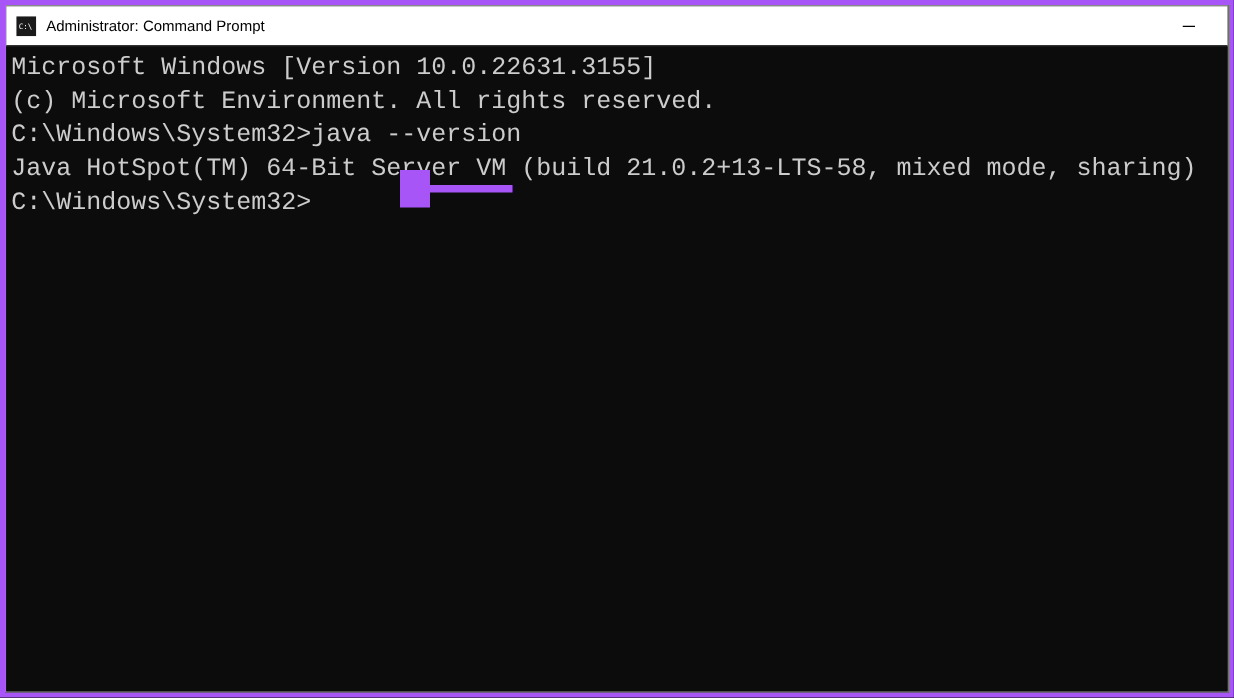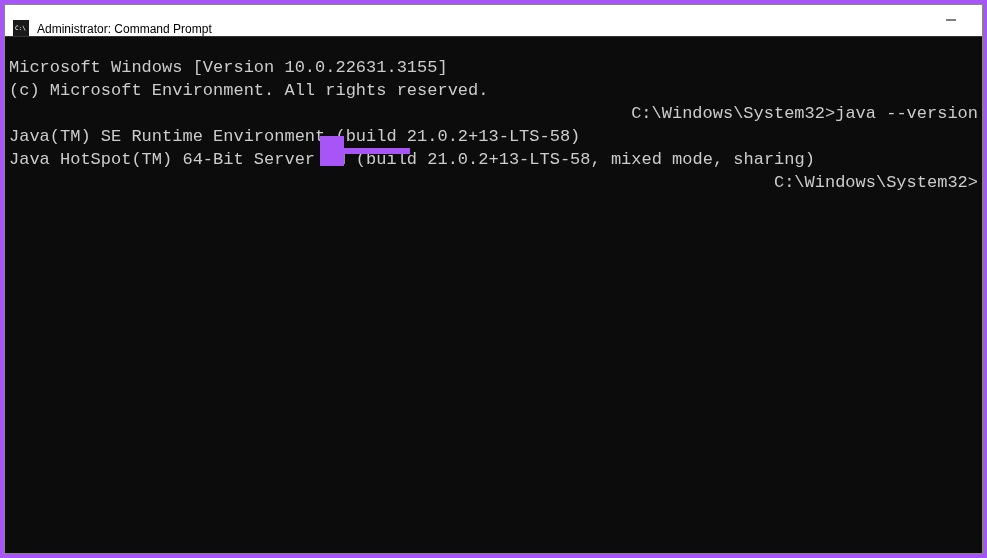--- a/index.html
+++ b/index.html
@@ -20,21 +20,21 @@
       height: 100%;
       background: #0c0c0c;
       display: flex;
       flex-direction: column;
       border: 1px solid #888;
     }
     .titlebar {
       background: #ffffff;
       height: 32px;
       display: flex;
-      align-items: flex-end;
+      align-items: center;
       padding: 0 8px;
       border-bottom: 1px solid #333;
     }
     .titlebar-icon {
       width: 16px;
       height: 16px;
       margin-right: 8px;
       display: flex;
       align-items: center;
       justify-content: center;
@@ -59,34 +59,33 @@
       display: flex;
       align-items: center;
       justify-content: center;
       font-size: 14px;
       color: #000;
       cursor: pointer;
     }
     .terminal {
       flex: 1;
       background: #0c0c0c;
-      padding: 20px 4px;
+      padding: 4px 4px;
       font-family: Consolas, 'Courier New', monospace;
-      font-size: 17px;
+      font-size: 20px;
       line-height: 1.35;
       color: #cccccc;
       overflow: hidden;
       position: relative;
     }
     .terminal-line {
       white-space: pre;
     }
     .prompt-line {
       white-space: pre;
-      text-align: right;
     }
     .arrow-annotation {
       position: absolute;
       left: 315px;
       top: 99px;
       pointer-events: none;
     }
   </style>
 </head>
 <body>
@@ -106,21 +105,20 @@
           <line x1="0" y1="5" x2="10" y2="5" stroke="#000" stroke-width="1"></line>
         </svg>
       </div>
     </div>
   </div>
   <div class="terminal">
     <div class="terminal-line">Microsoft Windows [Version 10.0.22631.3155]</div>
     <div class="terminal-line">(c) Microsoft Environment. All rights reserved.</div>
     <div class="terminal-line"></div>
     <div class="prompt-line">C:\Windows\System32&gt;java --version</div>
-    <div class="terminal-line">Java(TM) SE Runtime Environment (build 21.0.2+13-LTS-58)</div>
     <div class="terminal-line">Java HotSpot(TM) 64-Bit Server VM (build 21.0.2+13-LTS-58, mixed mode, sharing)</div>
     <div class="terminal-line"></div>
     <div class="prompt-line">C:\Windows\System32&gt;</div>
 
     <div class="arrow-annotation">
       <svg width="100" height="30" viewBox="0 0 100 30">
         <defs>
           <marker id="arrowhead" markerWidth="12" markerHeight="10" refX="2" refY="5" orient="auto">
             <polygon points="0 0, 12 5, 0 10" fill="#a855f7"></polygon>
           </marker>

